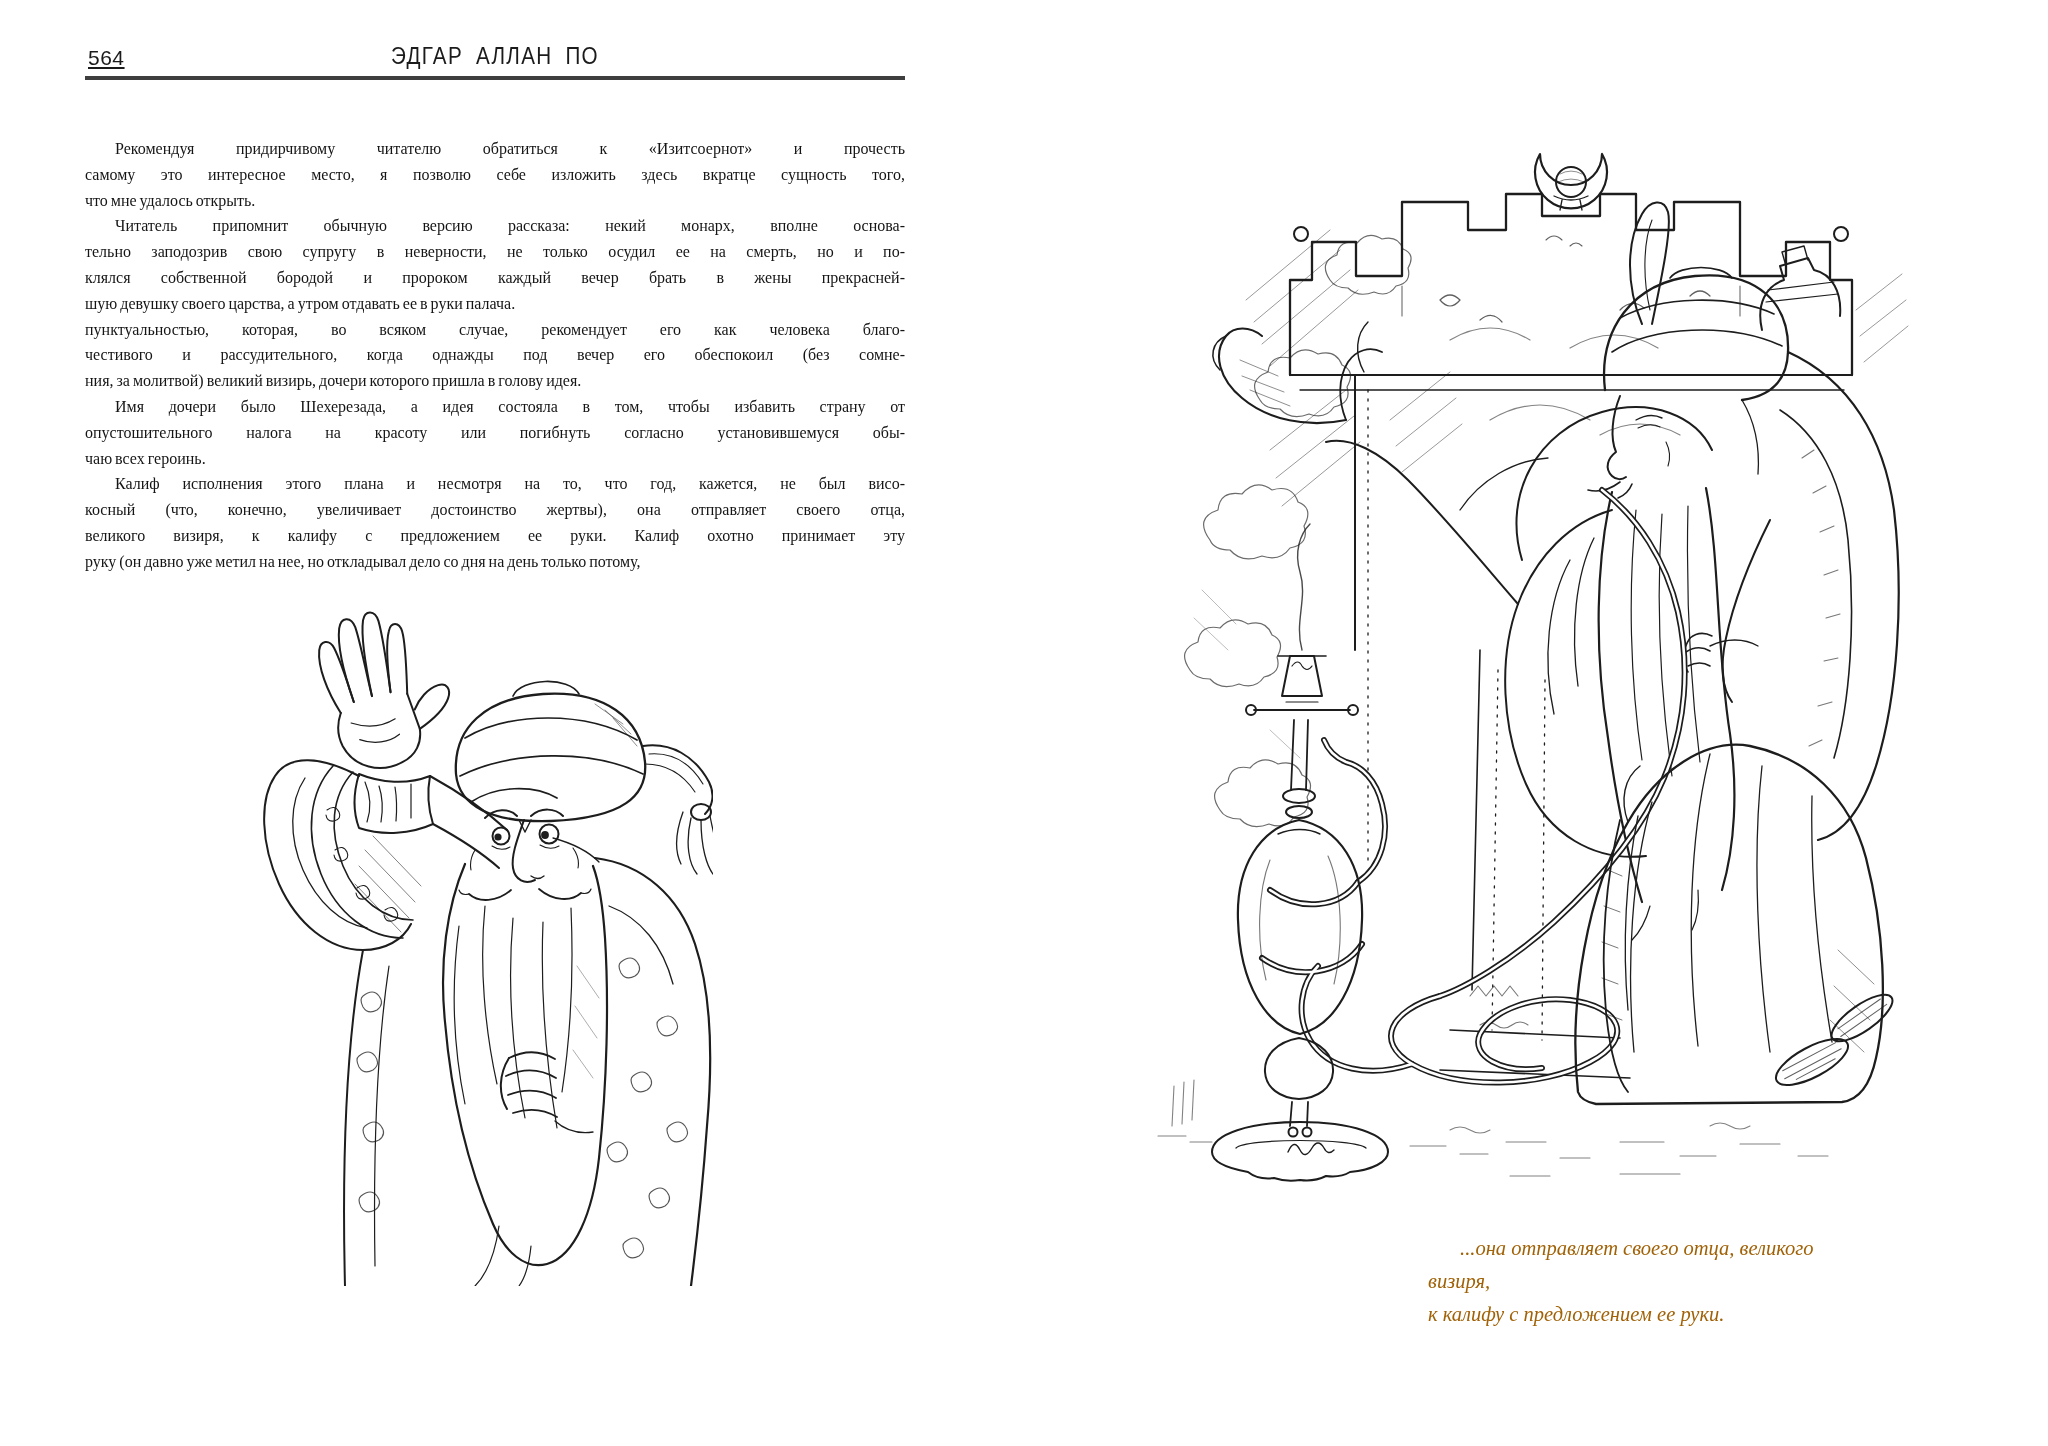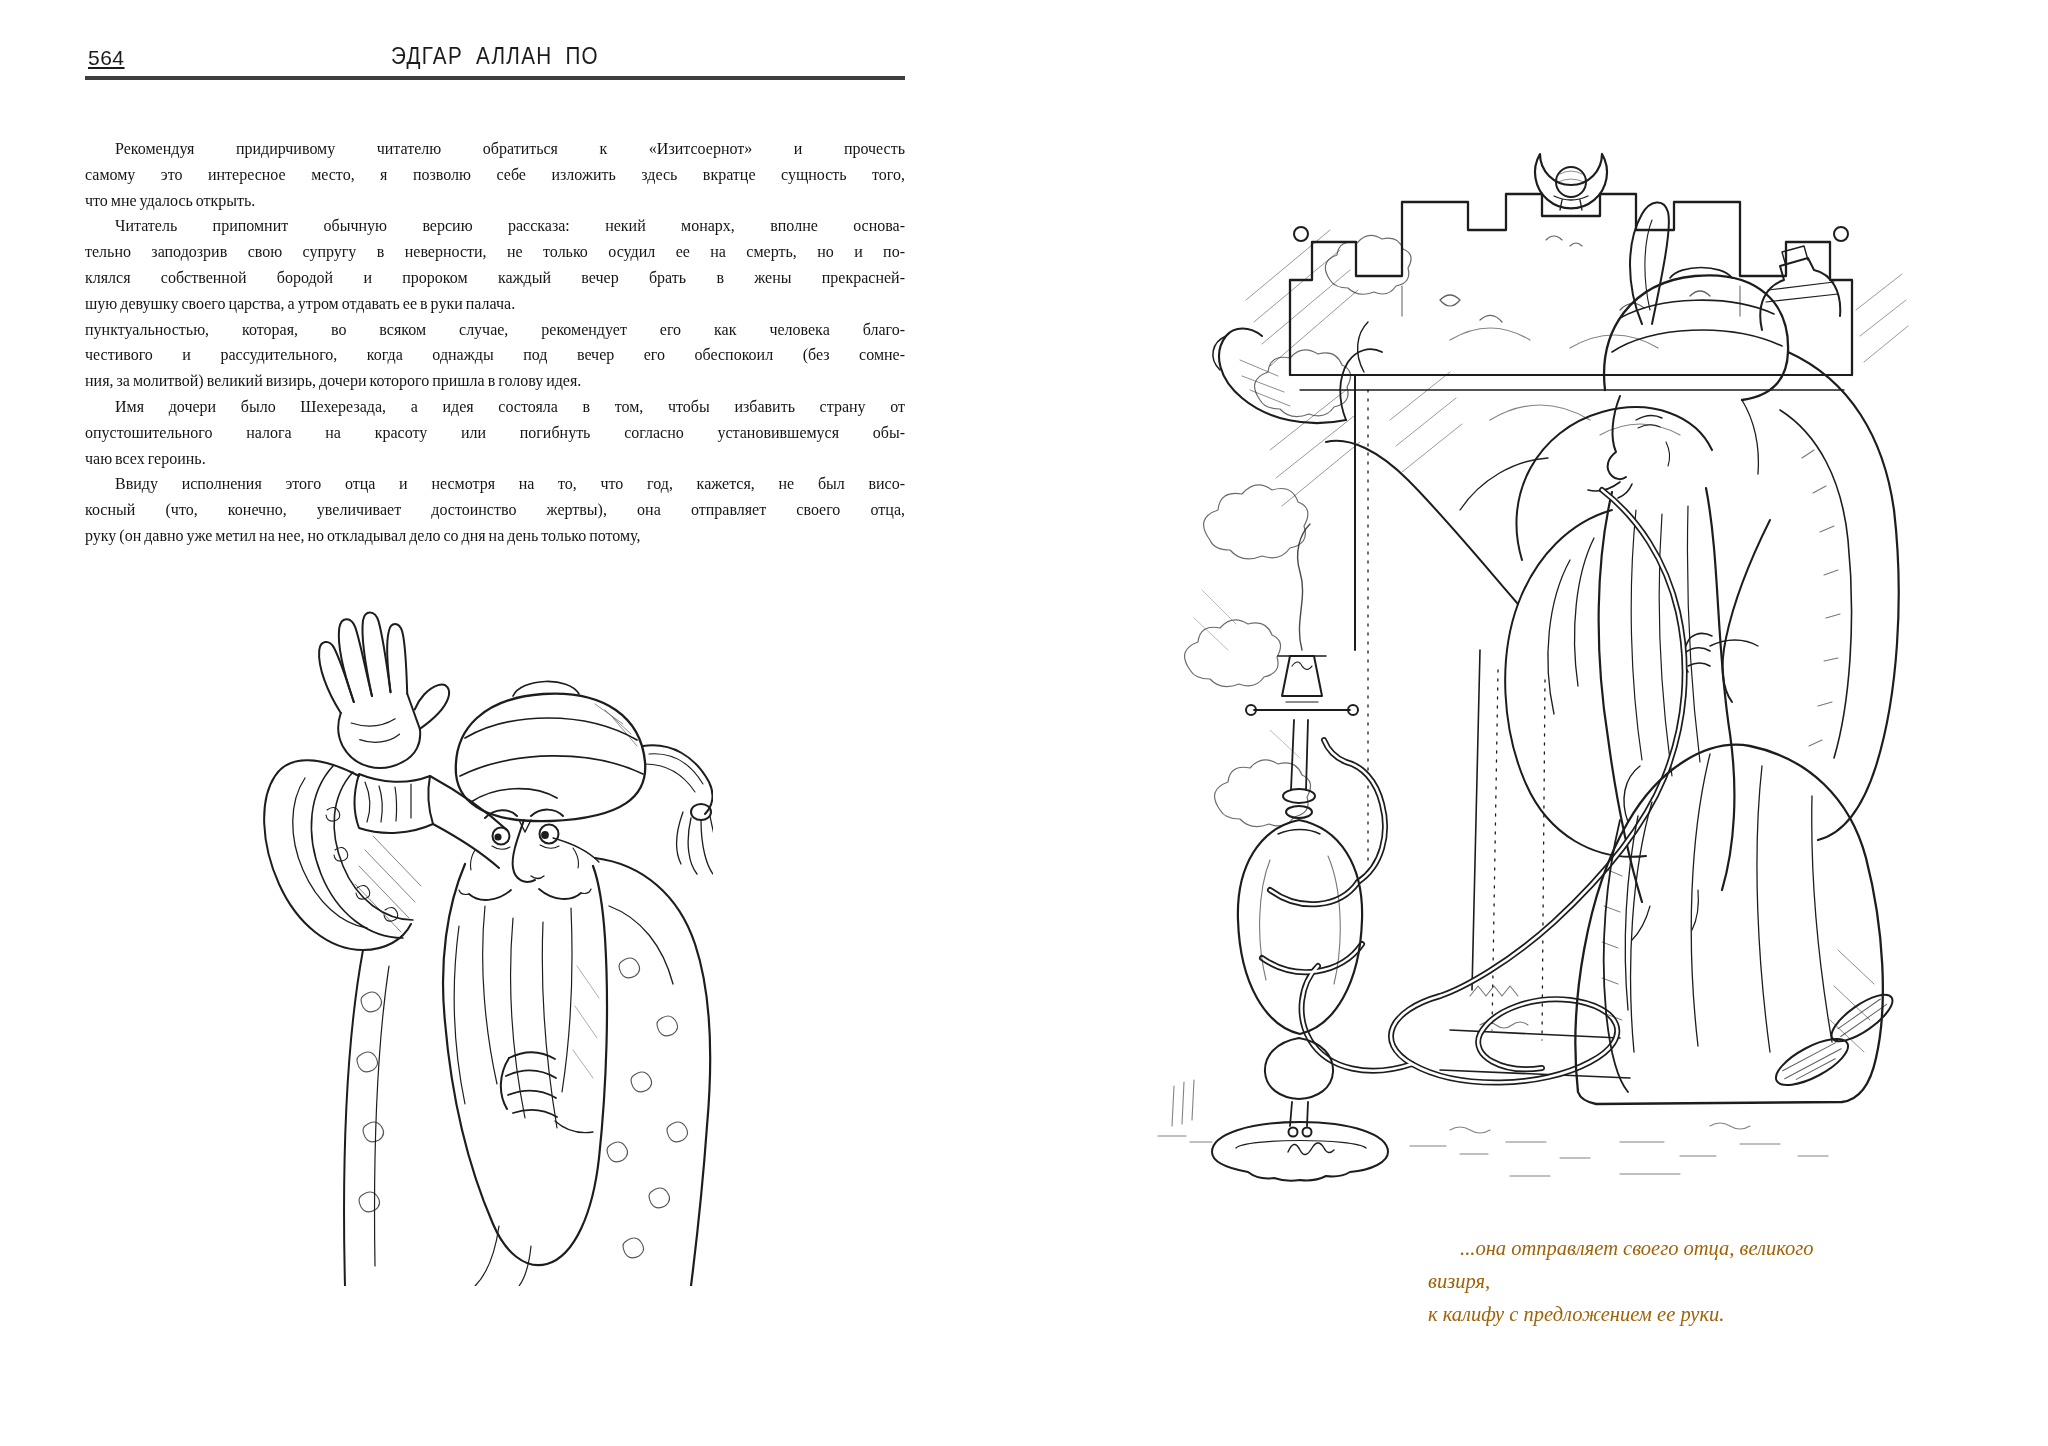--- a/index.html
+++ b/index.html
@@ -59,22 +59,23 @@
     <div class="line first">Читатель припомнит обычную версию рассказа: некий монарх, вполне основа-</div>
     <div class="line">тельно заподозрив свою супругу в неверности, не только осудил ее на смерть, но и по-</div>
     <div class="line">клялся собственной бородой и пророком каждый вечер брать в жены прекрасней-</div>
     <div class="line last">шую девушку своего царства, а утром отдавать ее в руки палача.</div>
     <div class="line">пунктуальностью, которая, во всяком случае, рекомендует его как человека благо-</div>
     <div class="line">честивого и рассудительного, когда однажды под вечер его обеспокоил (без сомне-</div>
     <div class="line last">ния, за молитвой) великий визирь, дочери которого пришла в голову идея.</div>
     <div class="line first">Имя дочери было Шехерезада, а идея состояла в том, чтобы избавить страну от</div>
     <div class="line">опустошительного налога на красоту или погибнуть согласно установившемуся обы-</div>
     <div class="line last">чаю всех героинь.</div>
-    <div class="line first">Ввиду исполнения этого отца и несмотря на то, что год, кажется, не был висо-</div>
+    <div class="line first">Калиф исполнения этого плана и несмотря на то, что год, кажется, не был висо-</div>
     <div class="line">косный (что, конечно, увеличивает достоинство жертвы), она отправляет своего отца,</div>
+    <div class="line">великого визиря, к калифу с предложением ее руки. Калиф охотно принимает эту</div>
     <div class="line last">руку (он давно уже метил на нее, но откладывал дело со дня на день только потому,</div>
   </div>
 
 <svg class="abs" id="illustration-left" width="500" height="680" viewBox="0 0 500 680">
  <g stroke="#1d1d1d" fill="none" stroke-width="2" stroke-linecap="round" stroke-linejoin="round">
 
   <g transform="rotate(-12 160 95)">
     <path d="M126,100 C117,76 113,50 118,34 C121,25 130,25 133,35 C137,50 139,72 141,92"></path>
     <path d="M141,92 C137,60 137,32 142,17 C146,6 156,7 158,19 C160,36 159,66 160,90"></path>
     <path d="M160,90 C160,58 162,28 167,14 C171,4 181,6 182,18 C183,34 181,64 179,90"></path>

